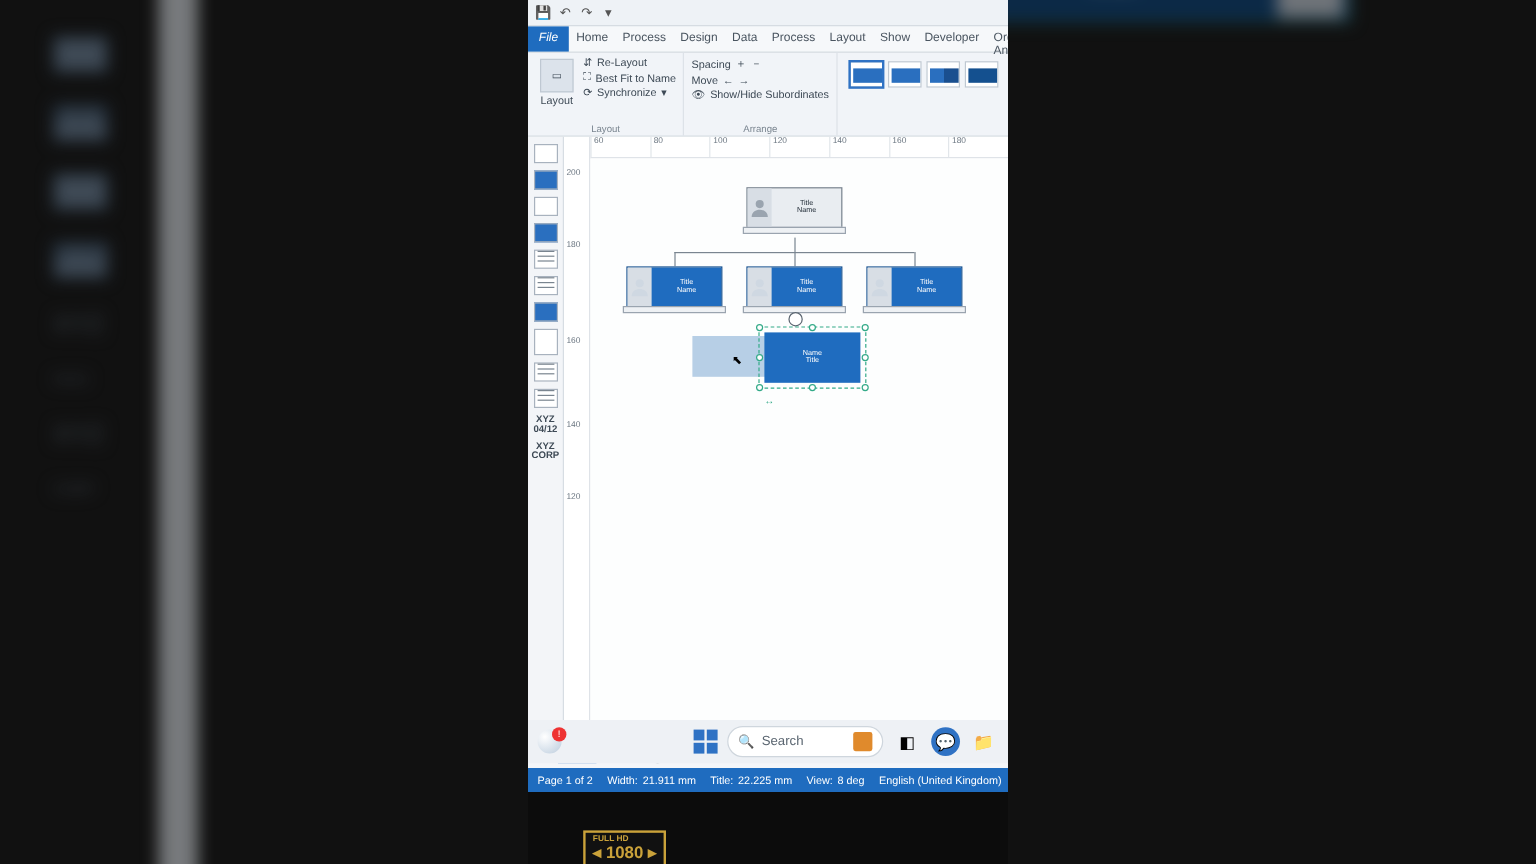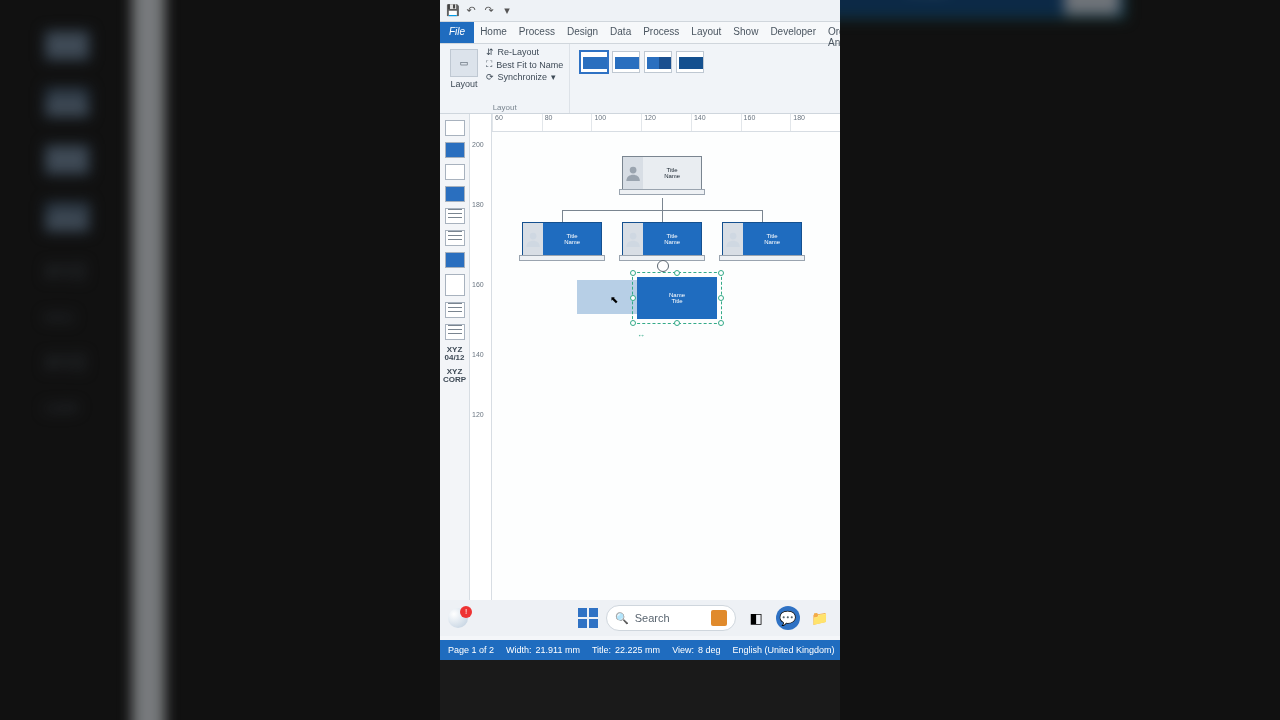--- a/index.html
+++ b/index.html
@@ -174,20 +174,37 @@
             <div class="rib-row">
               <span>⟳</span>
               <span>Synchronize</span>
                 <span>▾</span>
             </div>
           </div>
         </div>
         <div class="grp-label">Layout</div>
       </div>
 
+      <div class="rib-group">
+        <div class="rib-row">
+          <span>Spacing</span>
+          <span>＋</span>
+          <span>－</span>
+        </div>
+        <div class="rib-row">
+          <span>Move</span>
+          <span>←</span>
+          <span>→</span>
+        </div>
+        <div class="rib-row">
+          <span>👁</span>
+          <span>Show/Hide Subordinates</span>
+        </div>
+        <div class="grp-label">Arrange</div>
+      </div>
 
       <div class="rib-group" style="border-right:none;">
         <div class="rib-style-thumbs">
           <div class="thumb sel">
               <i></i>
             </div>
           <div class="thumb">
               <i></i>
             </div>
           <div class="thumb">
@@ -366,13 +383,19 @@
         <span>🔍</span>
         <span>Search</span>
         <span style="margin-left:auto;width:16px;height:16px;background:#e08a2c;border-radius:2px;"></span>
       </div>
       <div class="tb-ic">◧</div>
       <div class="tb-ic" style="background:#2f72c4;color:#fff;border-radius:50%;">💬</div>
       <div class="tb-ic">📁</div>
     </div>
   </div>
 
+  <div class="bezel-bottom">
+    <div class="sticker">
+      <small>FULL HD</small>
+      <span>◂ 1080 ▸</span>
+    </div>
+  </div>
 </div>
 
 </body></html>

